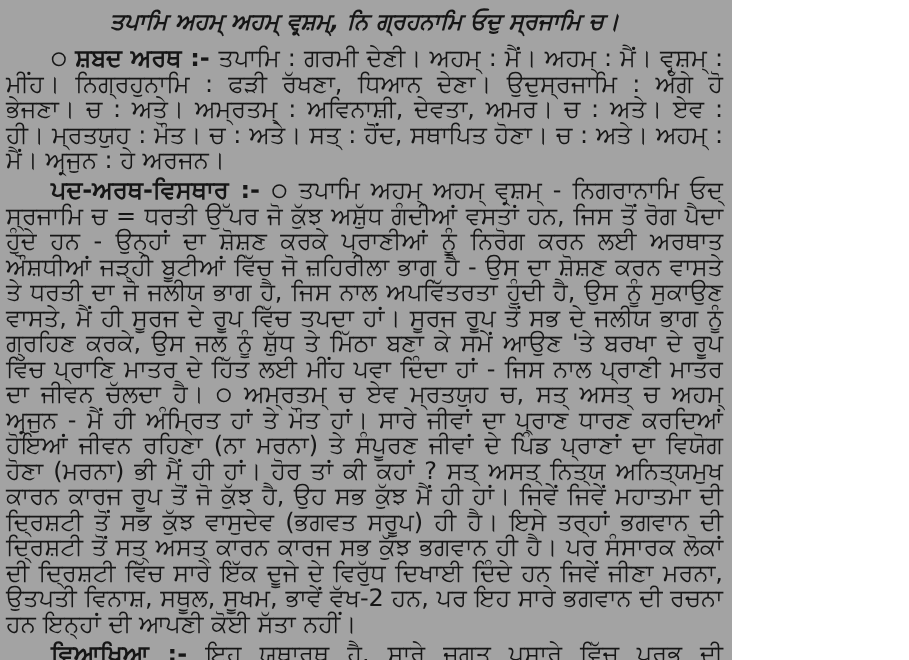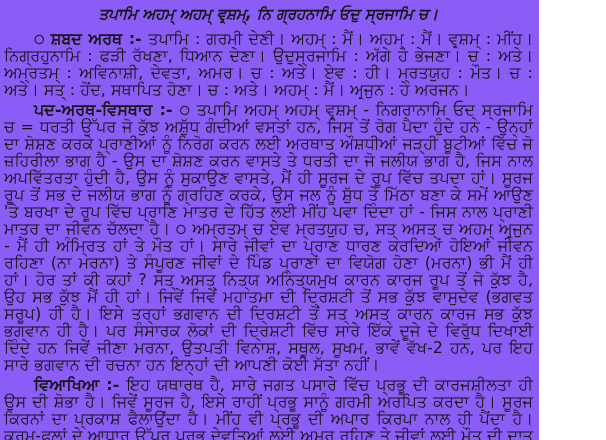--- a/index.html
+++ b/index.html
@@ -9,24 +9,24 @@
   }
   body {
     width: 606px;
     height: 440px;
     overflow: hidden;
     color: #161616;
     font-family: "DejaVu Sans", sans-serif;
   }
   .page {
     box-sizing: border-box;
-    width: 539px;
+    width: 488px;
     height: 440px;
     padding: 4px 6px 2px 4px;
-    background: #8b5cf6;
+    background: #a3a3a3;
   }
   .shloka {
     text-align: center;
     font-weight: bold;
     font-style: italic;
     font-size: 15px;
     line-height: 21px;
     margin: 0 0 5px 0;
   }
   .shloka-line { white-space: nowrap; }

